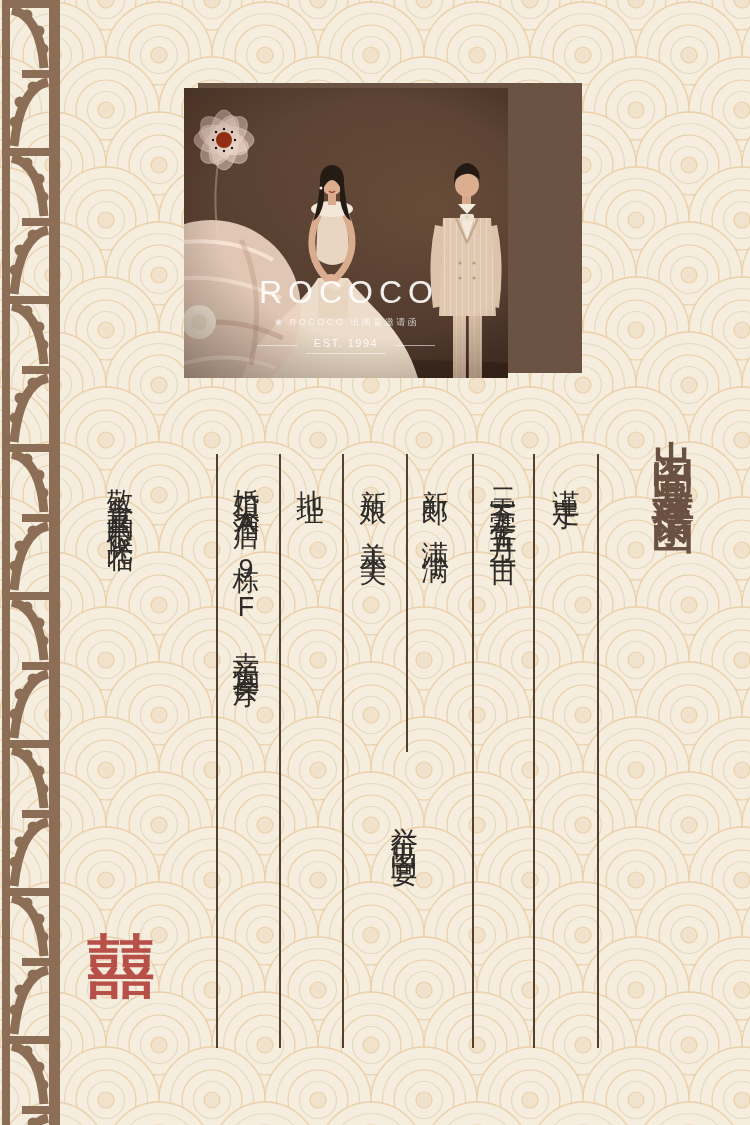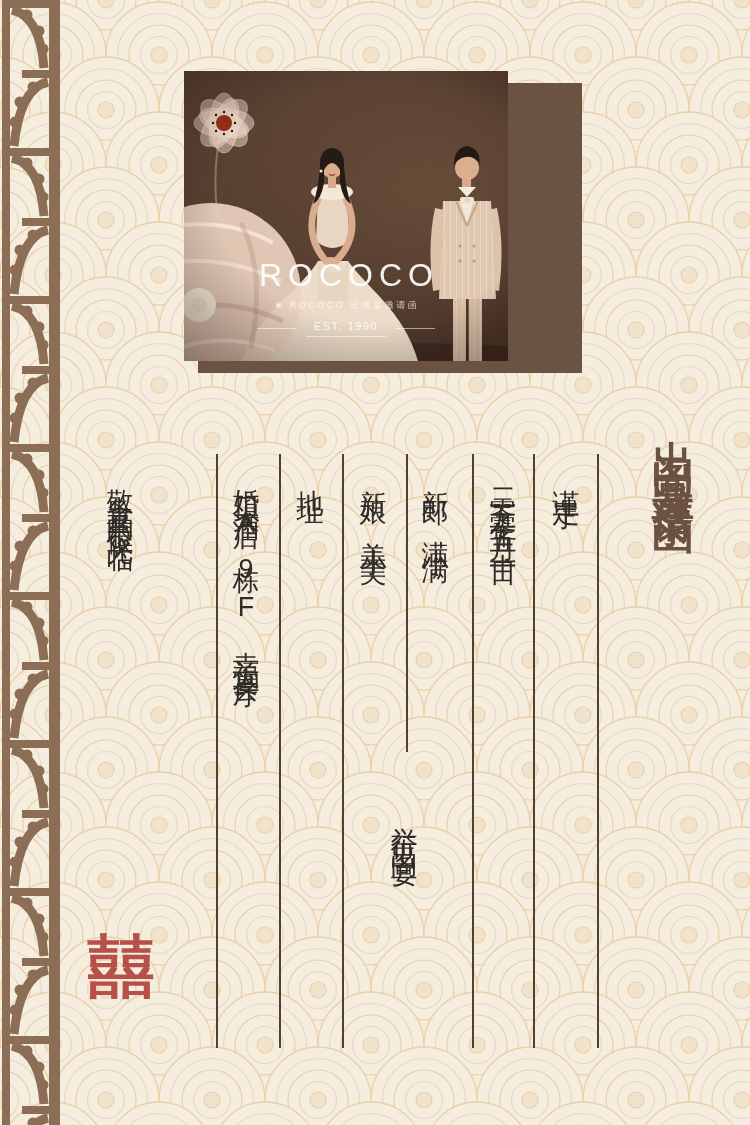--- a/index.html
+++ b/index.html
@@ -12,21 +12,21 @@
   svg{display:block;}
 
   
   #bg-pattern{left:0;top:0;z-index:0;}
 
   
   #lattice{left:0;top:0;z-index:3;}
 
   
   #photo-shadow{left:198px;top:83px;width:384px;height:290px;background:#6a5342;z-index:1;}
-  #photo{left:184px;top:71px;width:324px;height:290px;z-index:2;overflow:hidden;}
+  #photo{left:184px;top:88px;width:324px;height:290px;z-index:2;overflow:hidden;}
   #photo .wm-brand{
     position:absolute;left:0;right:0;top:188px;text-align:center;
     color:rgba(255,255,255,.92);font-size:32px;font-weight:400;
     letter-spacing:6px;padding-left:6px;line-height:1;
   }
   #photo .wm-sub{
     position:absolute;left:0;right:0;top:230px;text-align:center;
     color:rgba(255,255,255,.72);font-size:9px;letter-spacing:2.5px;padding-left:2px;line-height:1;
   }
   #photo .wm-est{
@@ -212,21 +212,21 @@
       <circle cx="-12" cy="12" r="8" fill="#efe0cb"></circle>
     </g>
 
     <rect width="384" height="290" fill="url(#vig)"></rect>
   </svg>
 
   <div class="wm-brand">ROCOCO</div>
   <div class="wm-sub">❀ ROCOCO 出阁宴邀请函</div>
   <div class="wm-est">
     <span class="rule"></span>
-    <span class="est-text">EST. 1990</span>
+    <span class="est-text">EST. 1994</span>
     <span class="rule"></span>
   </div>
 </div>
 
 <div id="title" class="abs">出阁宴邀请函</div>
 
 <div class="vline" style="left:597px;"></div>
 <div class="vline" style="left:533px;"></div>
 <div class="vline" style="left:472px;"></div>
 <div class="vline short" style="left:406px;"></div>

